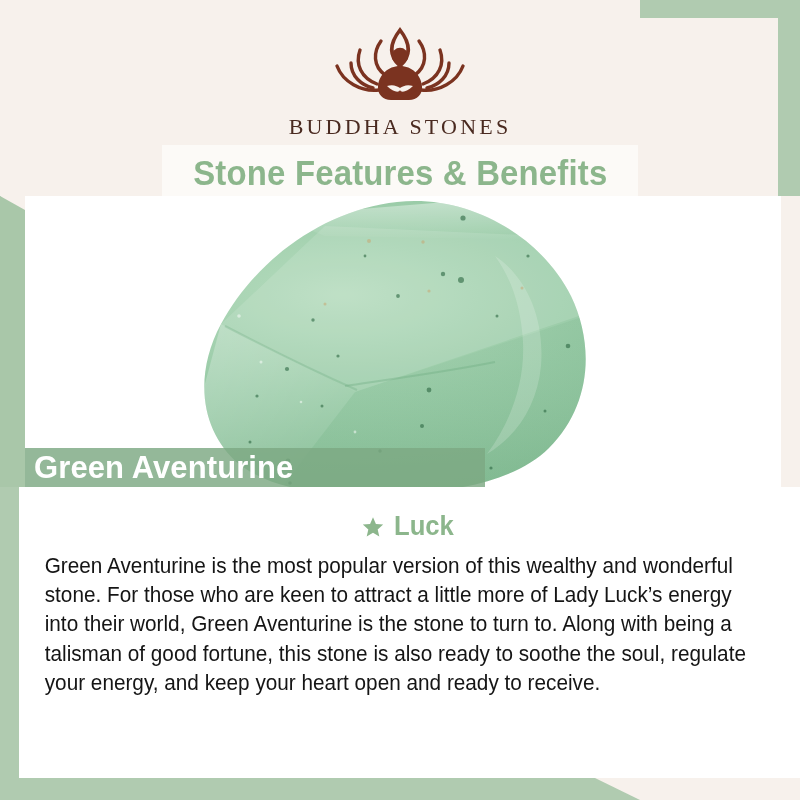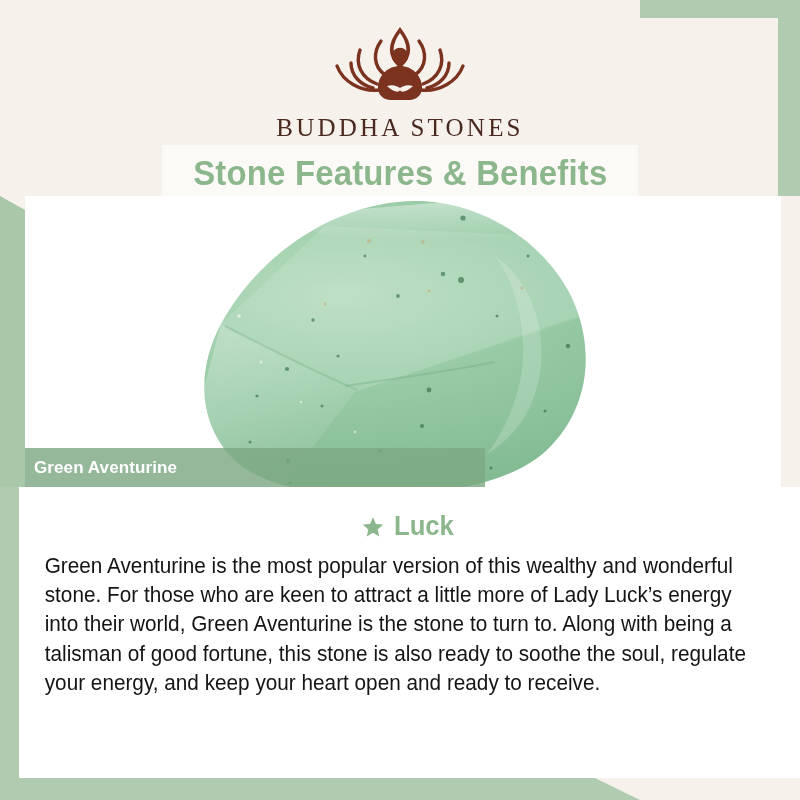--- a/index.html
+++ b/index.html
@@ -49,21 +49,21 @@
     position:absolute; left:0; top:0; width:800px; height:196px;
   }
   .logo-wrap{
     position:absolute; left:0; top:22px; width:800px;
     display:flex; flex-direction:column; align-items:center;
   }
   .logo-mark{ width:170px; height:88px; display:block; }
   .logo-text{
     margin-top:4px;
     font-family:"Liberation Serif", serif;
-    font-size:25px; letter-spacing:3.2px; color:#4a2a20; font-weight:400;
+    font-size:22px; letter-spacing:3.2px; color:#4a2a20; font-weight:400;
   }
   .title-panel{
     position:absolute; left:162px; top:145px; width:476px; height:56px;
     background:#fcfaf7;
     display:flex; align-items:center; justify-content:center;
   }
   .title-text{
     font-family:"Liberation Sans Narrow","Liberation Sans", sans-serif;
     font-weight:700; font-size:35px; color:#8cb68c;
     letter-spacing:.2px; transform:scaleX(.94); transform-origin:center;
@@ -77,21 +77,21 @@
   }
   .stone-svg{ position:absolute; left:0; top:0; width:100%; height:100%; }
 
   .stone-label{
     position:absolute; left:25px; top:448px; width:460px; height:39px;
     background:rgba(125,168,131,.82);
     display:flex; align-items:center;
   }
   .stone-label-text{
     margin-left:9px;
-    font-size:17px; font-weight:700; color:#ffffff; letter-spacing:.1px;
+    font-size:31px; font-weight:700; color:#ffffff; letter-spacing:.1px;
     white-space:nowrap;
   }
 
   
   .content{
     position:absolute; left:19px; top:487px; width:781px; height:291px;
     background:#ffffff;
     padding:18px 18px 0 18px;
   }
   .benefits{

